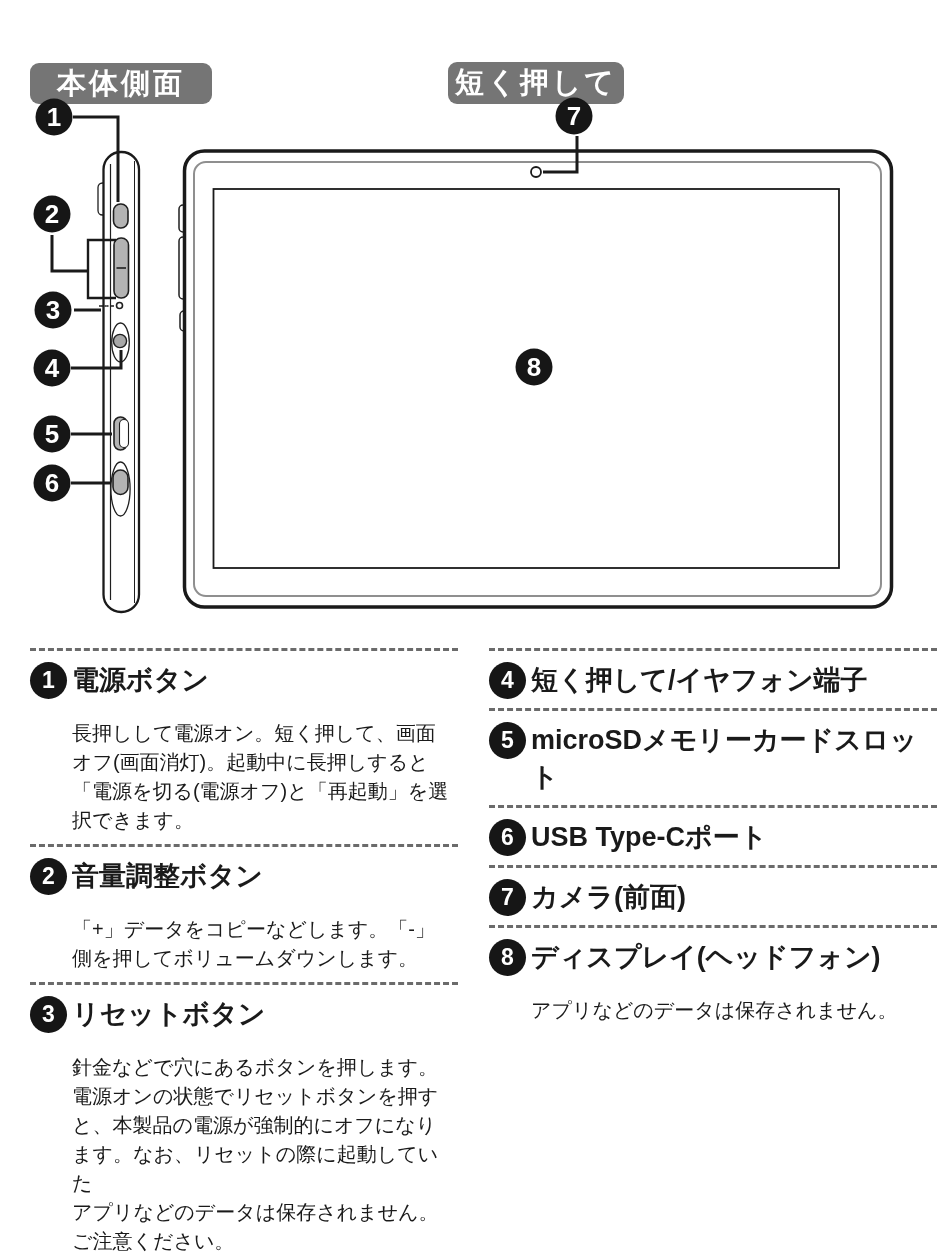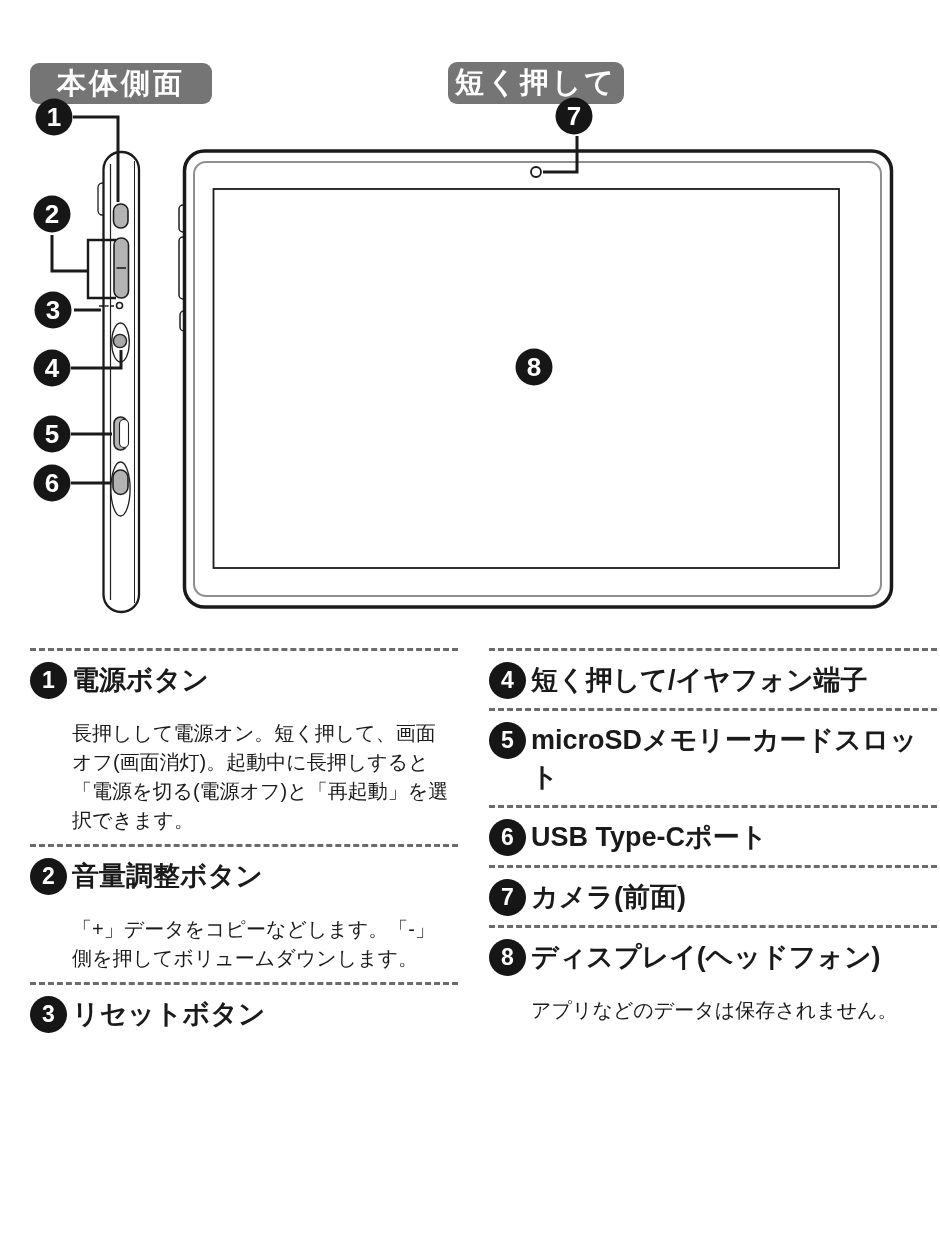--- a/index.html
+++ b/index.html
@@ -132,20 +132,26 @@
     <div class="item">
       <div class="badge">2</div>
       <div class="item-title">音量調整ボタン</div>
       <div class="item-body">「+」データをコピーなどします。「-」
 側を押してボリュームダウンします。</div>
     </div>
     <div class="sep"></div>
     <div class="item">
       <div class="badge">3</div>
       <div class="item-title">リセットボタン</div>
+      <div class="item-body">針金などで穴にあるボタンを押します。
+電源オンの状態でリセットボタンを押す
+と、本製品の電源が強制的にオフになり
+ます。なお、リセットの際に起動していた
+アプリなどのデータは保存されません。
+ご注意ください。</div>
     </div>
   </div>
 
   <div class="col col-right">
     <div class="sep"></div>
     <div class="item">
       <div class="badge">4</div>
       <div class="item-title">短く押して/イヤフォン端子</div>
     </div>
     <div class="sep"></div>

